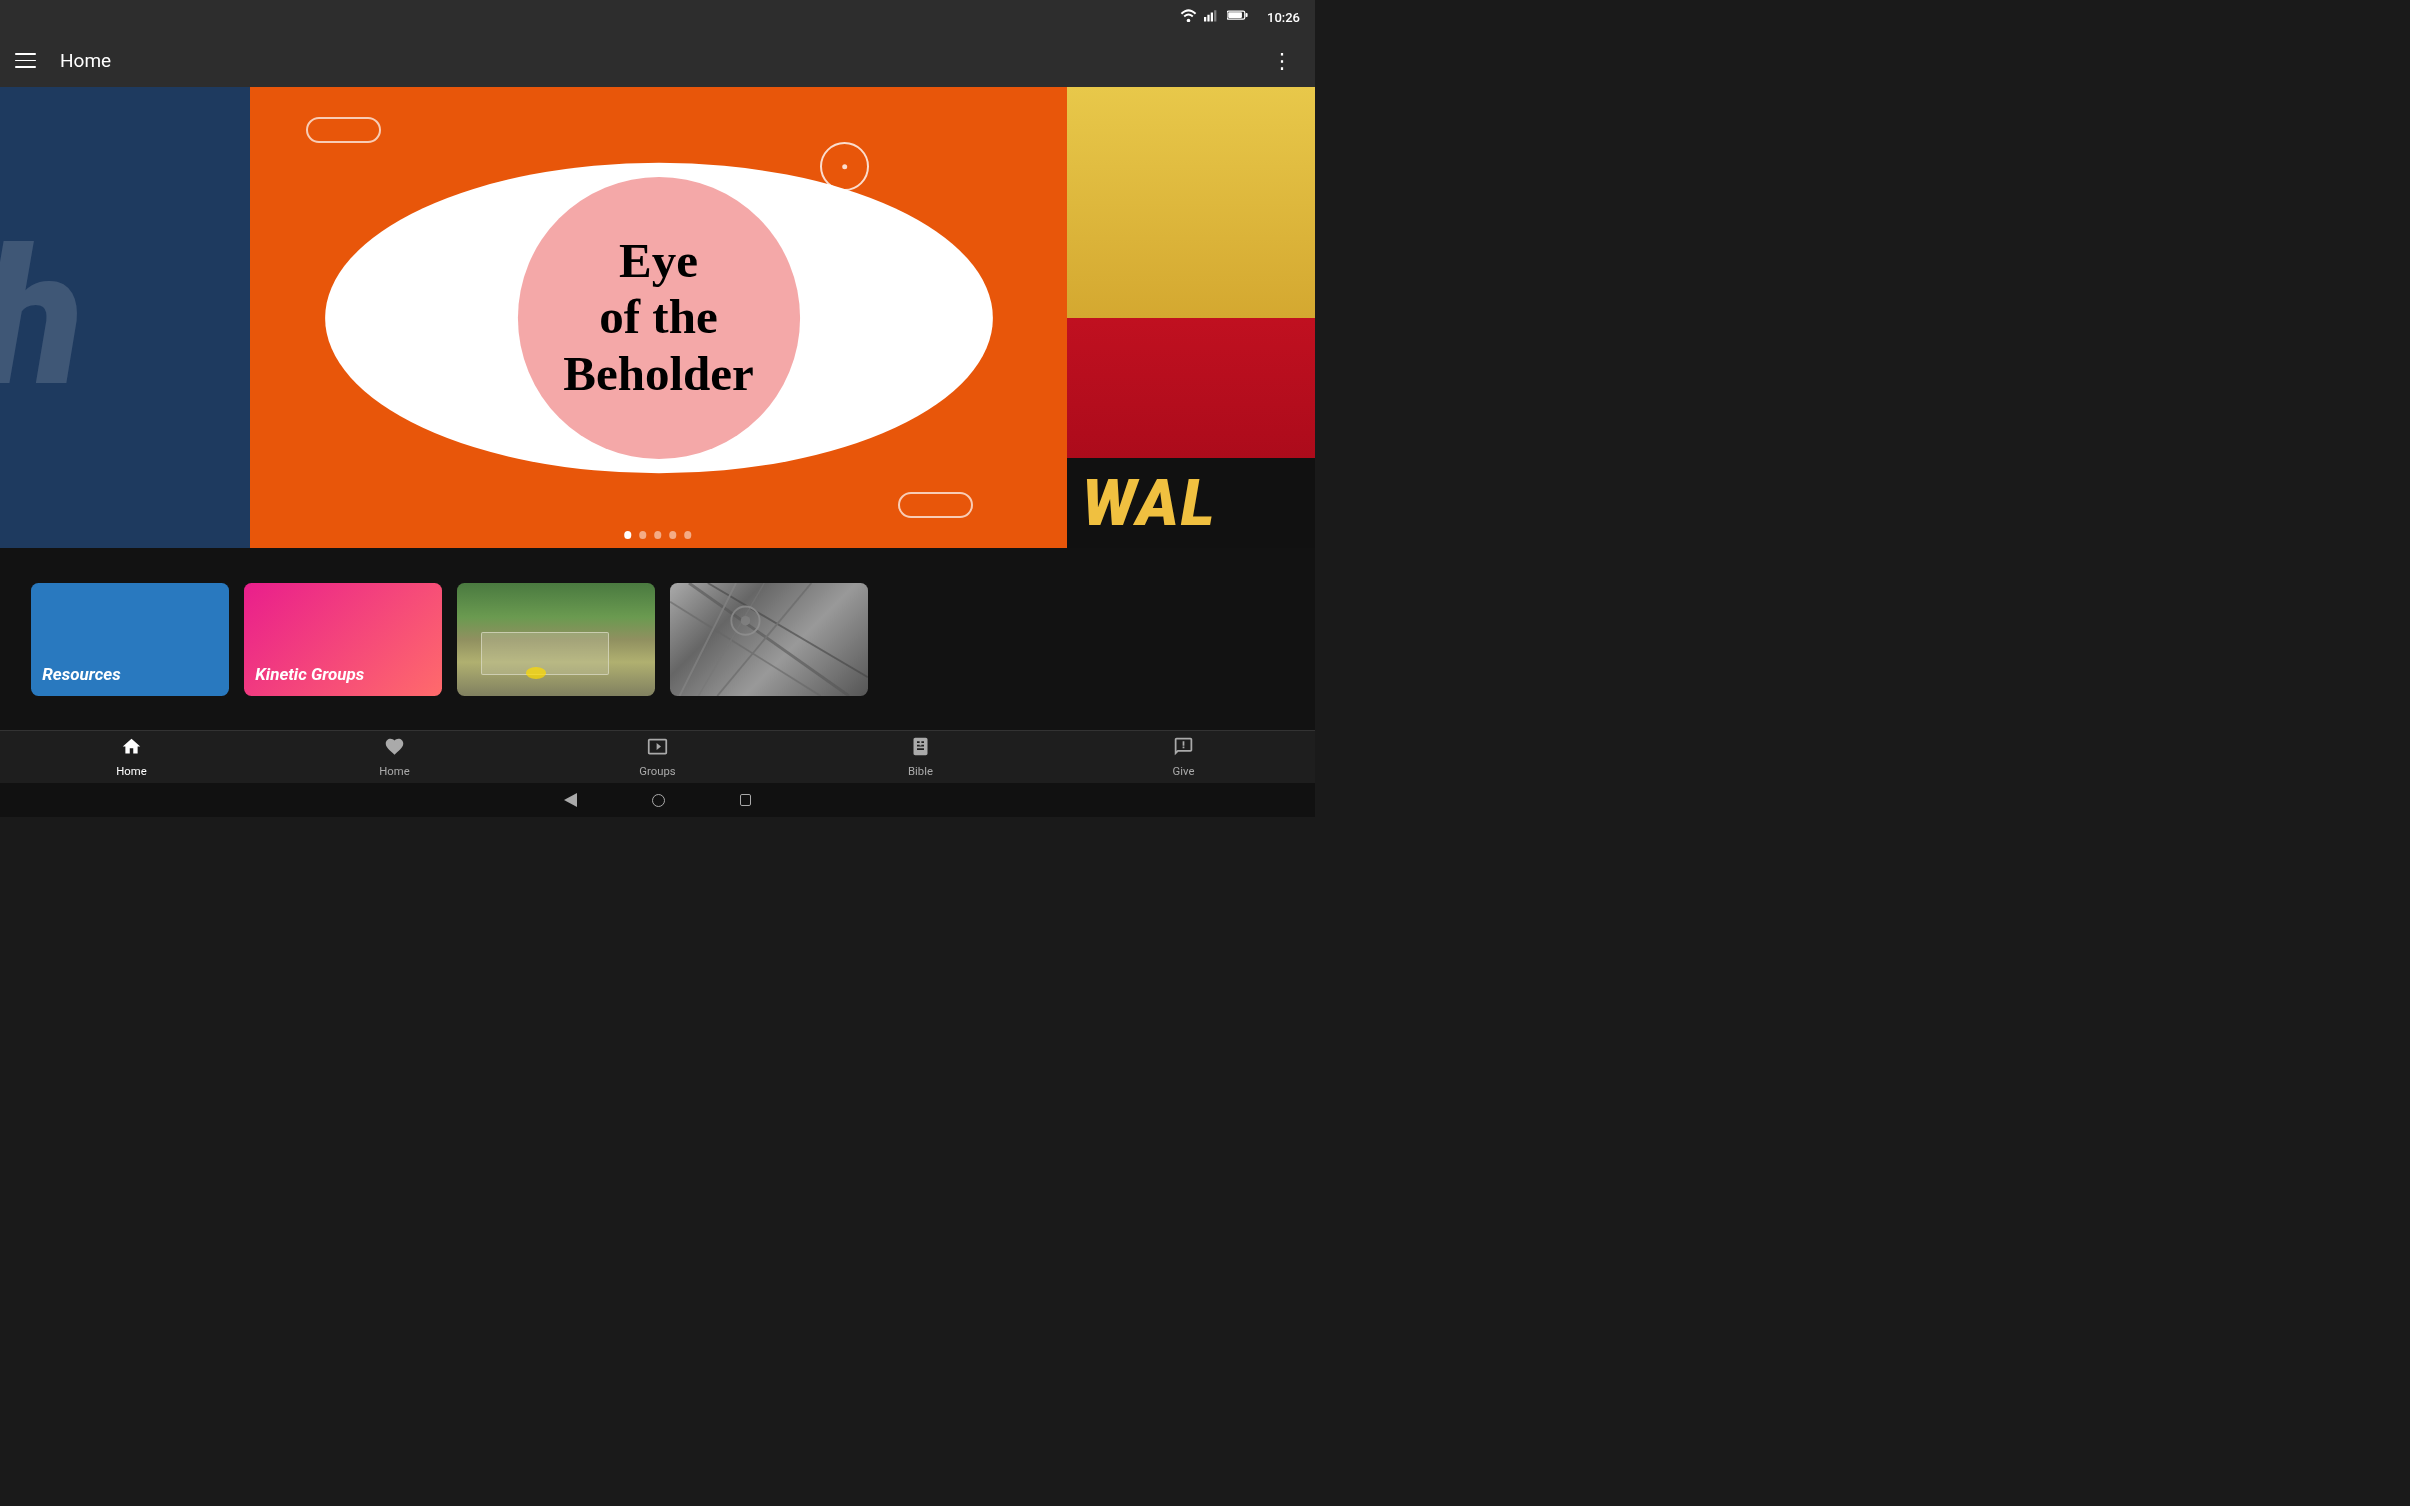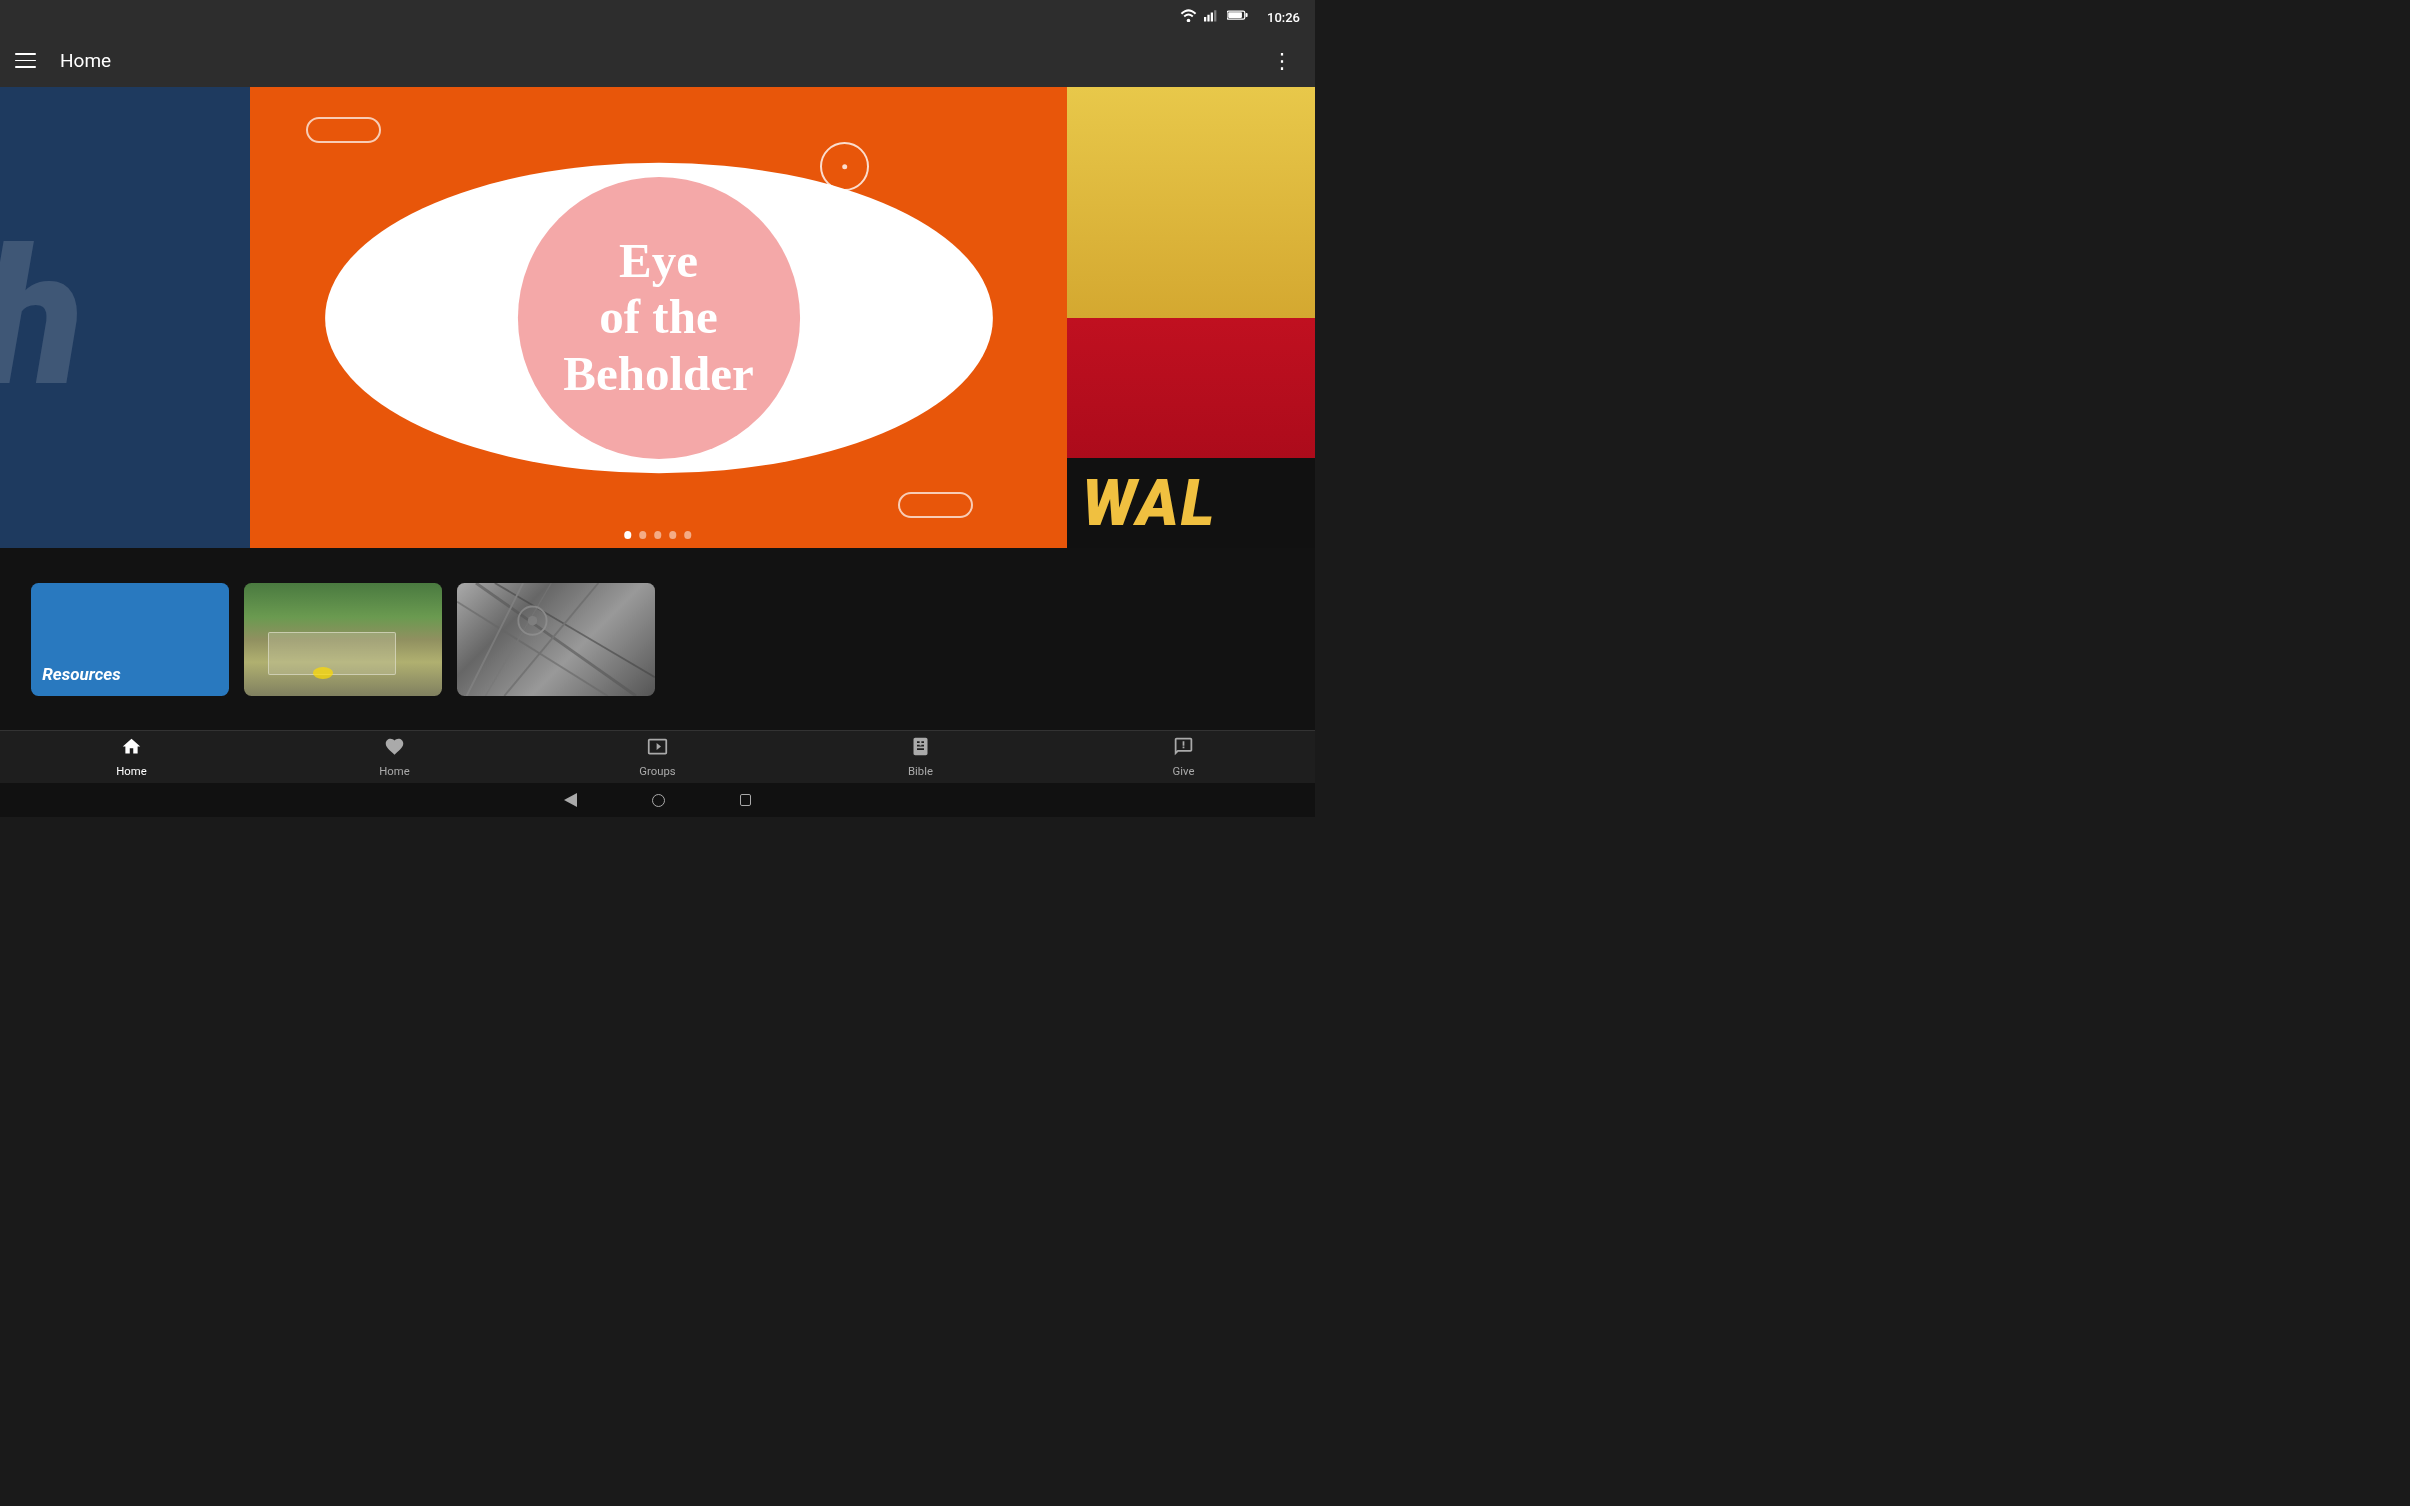--- a/index.html
+++ b/index.html
@@ -125,21 +125,21 @@
       height: 100%;
       background: #e8560a;
       flex-shrink: 0;
       position: relative;
       overflow: hidden;
       display: flex;
       align-items: center;
       justify-content: center;
     }
     .eye-text {
-      color: #ffffff;
+      color: #000000;
       font-size: 49px;
       font-weight: 900;
       text-align: center;
       line-height: 1.15;
       font-family: Georgia, 'Times New Roman', serif;
       z-index: 3;
       position: relative;
     }
     
     .pill-tl {
@@ -480,20 +480,23 @@
       <div class="dot"></div>
     </div>
   </div>
 
   <div id="grid-section">
 
     <div class="grid-card grid-card-resources">
       <span class="grid-card-label">Resources</span>
     </div>
 
+    <div class="grid-card grid-card-kinetic">
+      <span class="grid-card-label">Kinetic Groups</span>
+    </div>
 
     <div class="grid-card photo-aerial">
       <div class="photo-aerial-inner"></div>
 
       <div style="position:absolute; bottom:18%; left:12%; width:65%; height:38%; border: 1.9px solid rgba(220,220,200,0.7); background: rgba(200,200,170,0.35); border-radius:1.9px;"></div>
       <div style="position:absolute; bottom:15%; left:35%; width:10%; height:10%; background: rgba(255,220,0,0.7); border-radius:50%;"></div>
     </div>
 
     <div class="grid-card photo-bw">
       <div class="photo-bw-inner">

